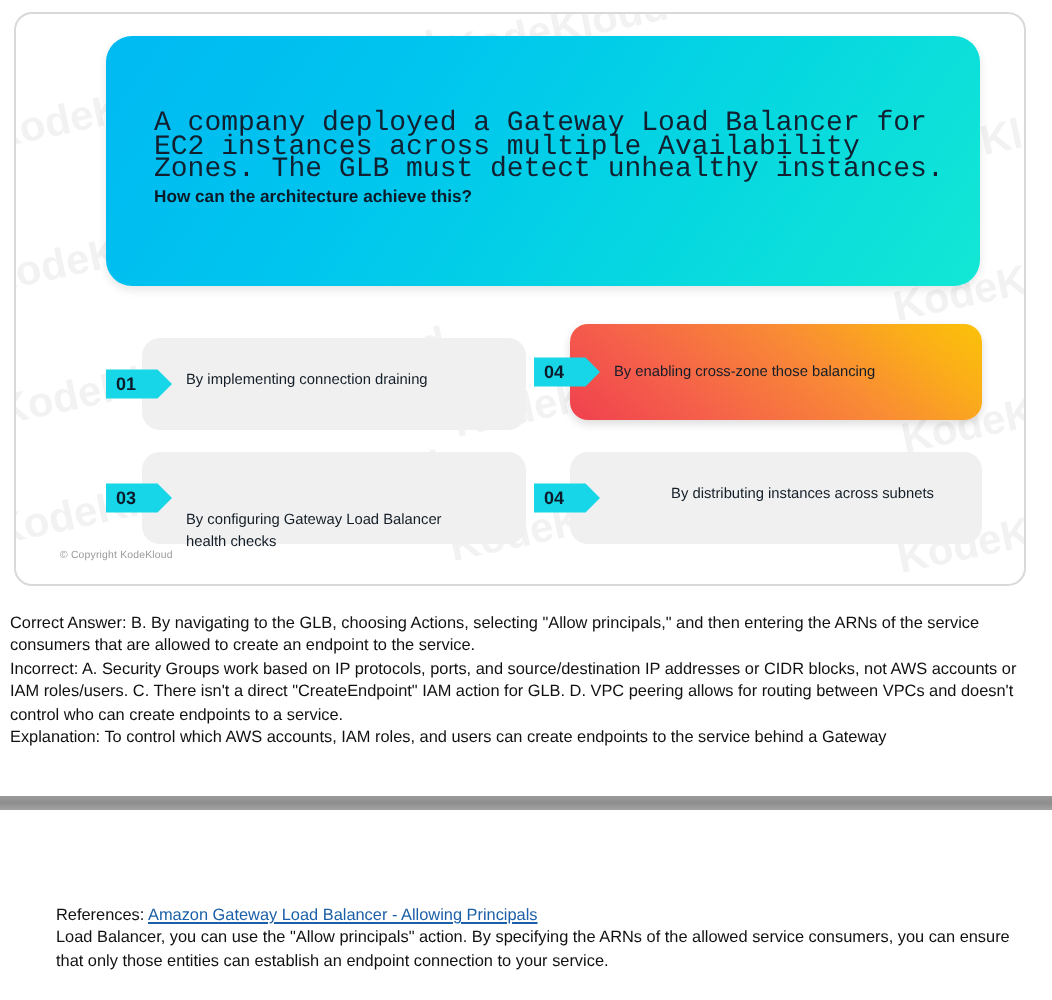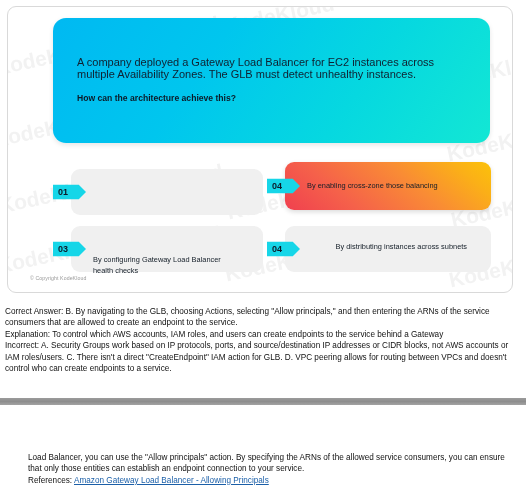--- a/index.html
+++ b/index.html
@@ -61,24 +61,25 @@
     border-radius: 13px;
     background: linear-gradient(125deg, #00b9f2 0%, #00c6ee 35%, #06d8e0 68%, #13e7d4 100%);
     z-index: 2;
     box-shadow: 0 2px 5px rgba(0,0,0,0.10);
   }
   .question-text {
     position: absolute;
     left: 24px;
     top: 39px;
     width: 398px;
-    font-size: 11px;
+    font-size: 14px;
     line-height: 11.5px;
     color: #102030;
     font-weight: 400;
+    font-family: Liberation Mono, monospace;
   }
   .question-prompt {
     position: absolute;
     left: 24px;
     top: 74px;
     width: 398px;
     font-size: 8.6px;
     line-height: 12px;
     color: #0b1a28;
     font-weight: 700;
@@ -218,20 +219,21 @@
     <div class="question-banner">
       <div class="question-text">A company deployed a Gateway Load Balancer for EC2 instances across multiple Availability Zones. The GLB must detect unhealthy instances.</div>
       <div class="question-prompt">How can the architecture achieve this?</div>
     </div>
 
     <div class="option" style="left:45px; top:162px; width:210px; height:46px;">
       <div class="option-card plain" style="width:192px; height:46px;"></div>
       <div class="option-badge" style="top:10px;">
         <span class="num">01</span>
       </div>
+      <div class="option-label" style="left:40px; top:16px; width:148px;">By implementing connection draining</div>
     </div>
 
     <div class="option" style="left:259px; top:155px; width:224px; height:48px;">
       <div class="option-card highlight" style="width:206px; height:48px;"></div>
       <div class="option-badge" style="top:11px;">
         <span class="num">04</span>
       </div>
       <div class="option-label" style="left:40px; top:19px; width:160px;">By enabling cross-zone those balancing</div>
     </div>
 
@@ -249,24 +251,24 @@
         <span class="num">04</span>
       </div>
       <div class="option-label" style="left:40px; top:16px; width:160px;">By distributing instances across subnets</div>
     </div>
 
     <div class="copyright">© Copyright KodeKloud</div>
   </div>
 
   <div class="explain-block">
     <p>Correct Answer: B. By navigating to the GLB, choosing Actions, selecting "Allow principals," and then entering the ARNs of the service consumers that are allowed to create an endpoint to the service.</p>
+    <p>Incorrect: A. Security Groups work based on IP protocols, ports, and source/destination IP addresses or CIDR blocks, not AWS accounts or IAM roles/users. C. There isn't a direct "CreateEndpoint" IAM action for GLB. D. VPC peering allows for routing between VPCs and doesn't control who can create endpoints to a service.</p>
     <p>Explanation: To control which AWS accounts, IAM roles, and users can create endpoints to the service behind a Gateway</p>
-    <p>Incorrect: A. Security Groups work based on IP protocols, ports, and source/destination IP addresses or CIDR blocks, not AWS accounts or IAM roles/users. C. There isn't a direct "CreateEndpoint" IAM action for GLB. D. VPC peering allows for routing between VPCs and doesn't control who can create endpoints to a service.</p>
   </div>
 
   <div class="divider"></div>
 
   <div class="footer-block">
+    <p><span>References:</span> <a class="ref-link" href="#">Amazon Gateway Load Balancer - Allowing Principals</a></p>
     <p>Load Balancer, you can use the "Allow principals" action. By specifying the ARNs of the allowed service consumers, you can ensure that only those entities can establish an endpoint connection to your service.</p>
-    <p><span>References:</span> <a class="ref-link" href="#">Amazon Gateway Load Balancer - Allowing Principals</a></p>
   </div>
 
 </div>
 
 </body></html>

